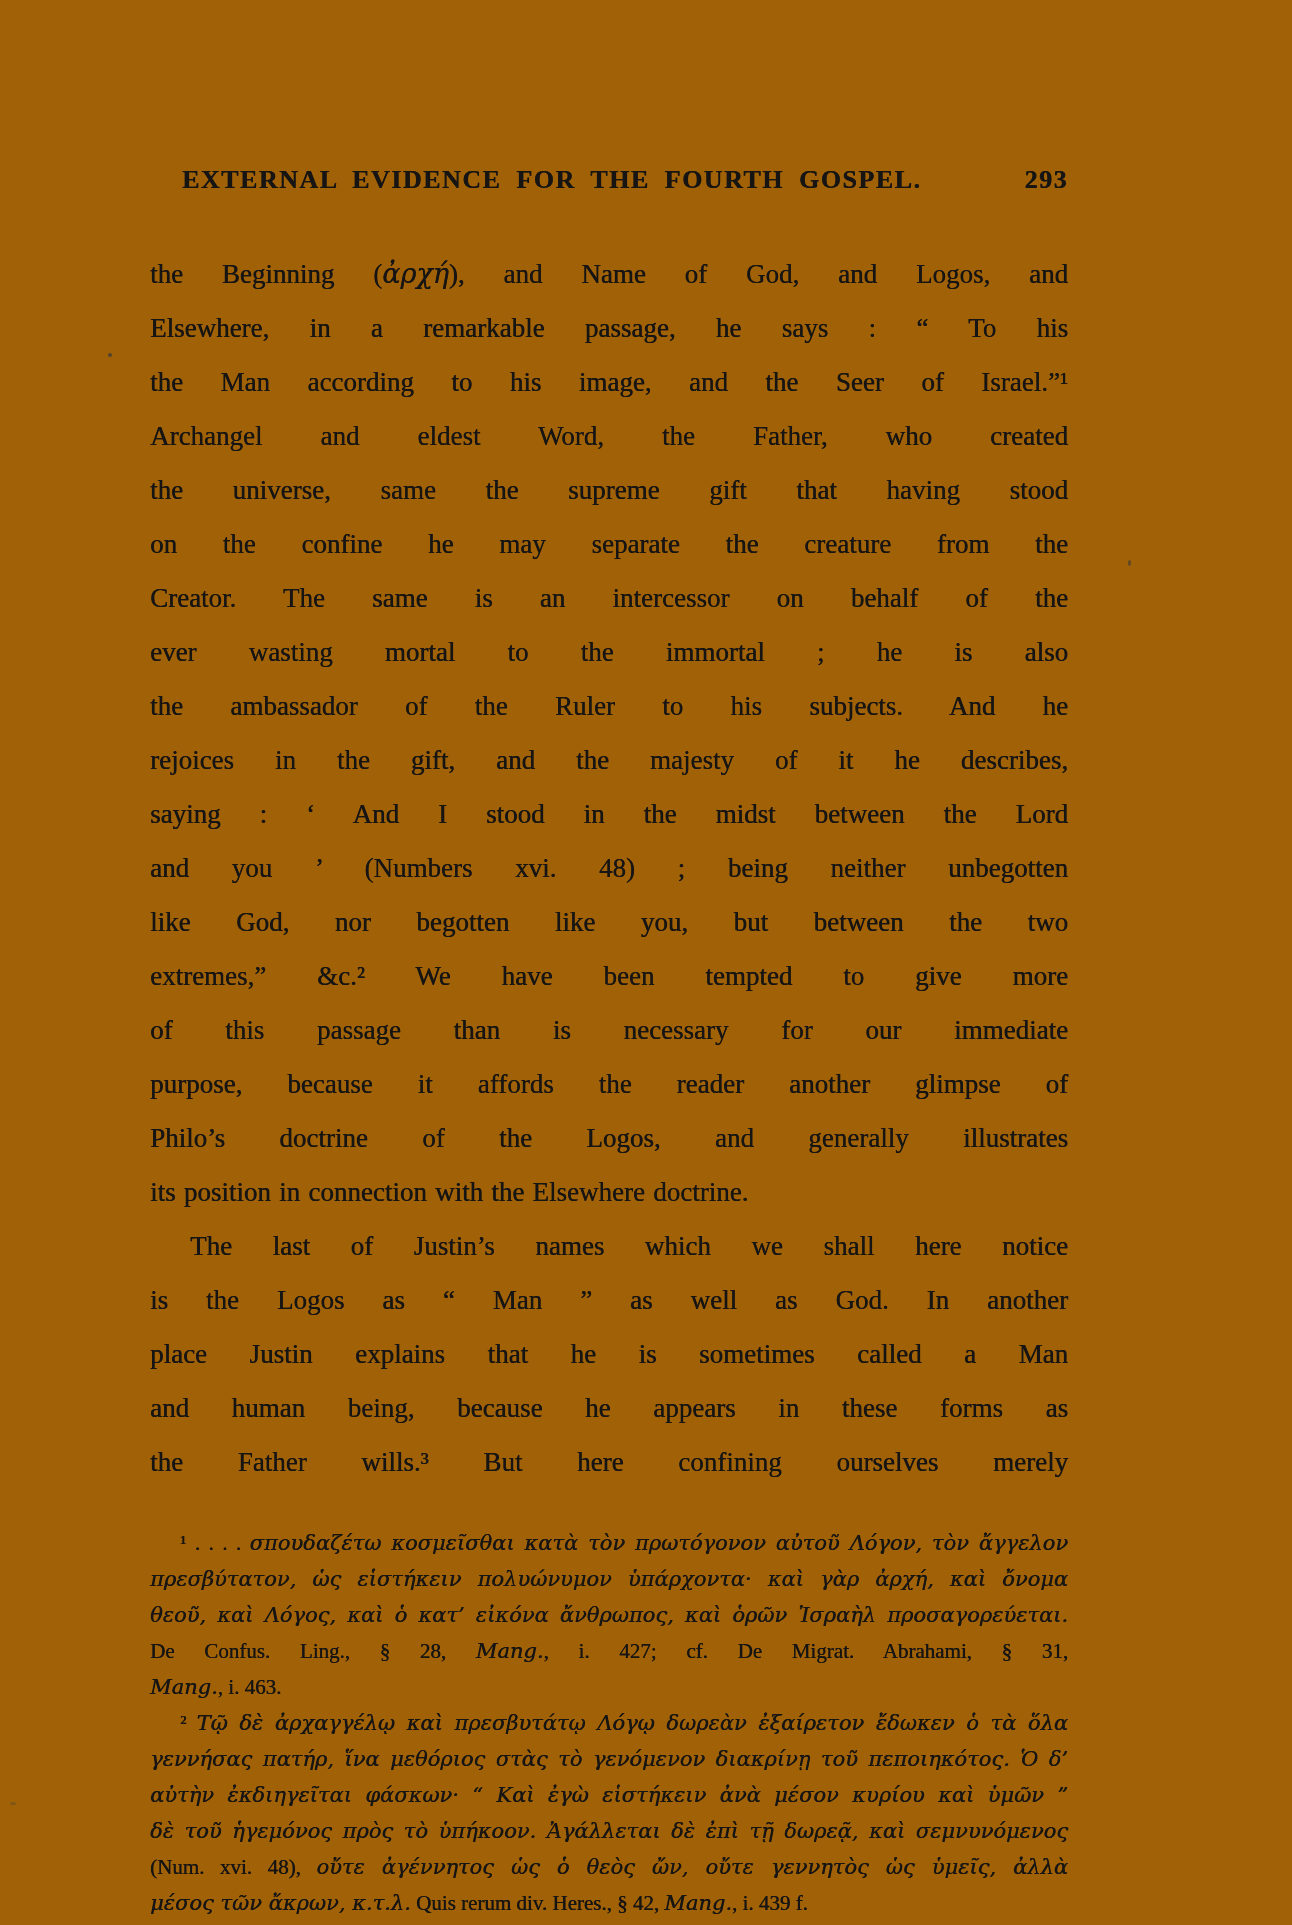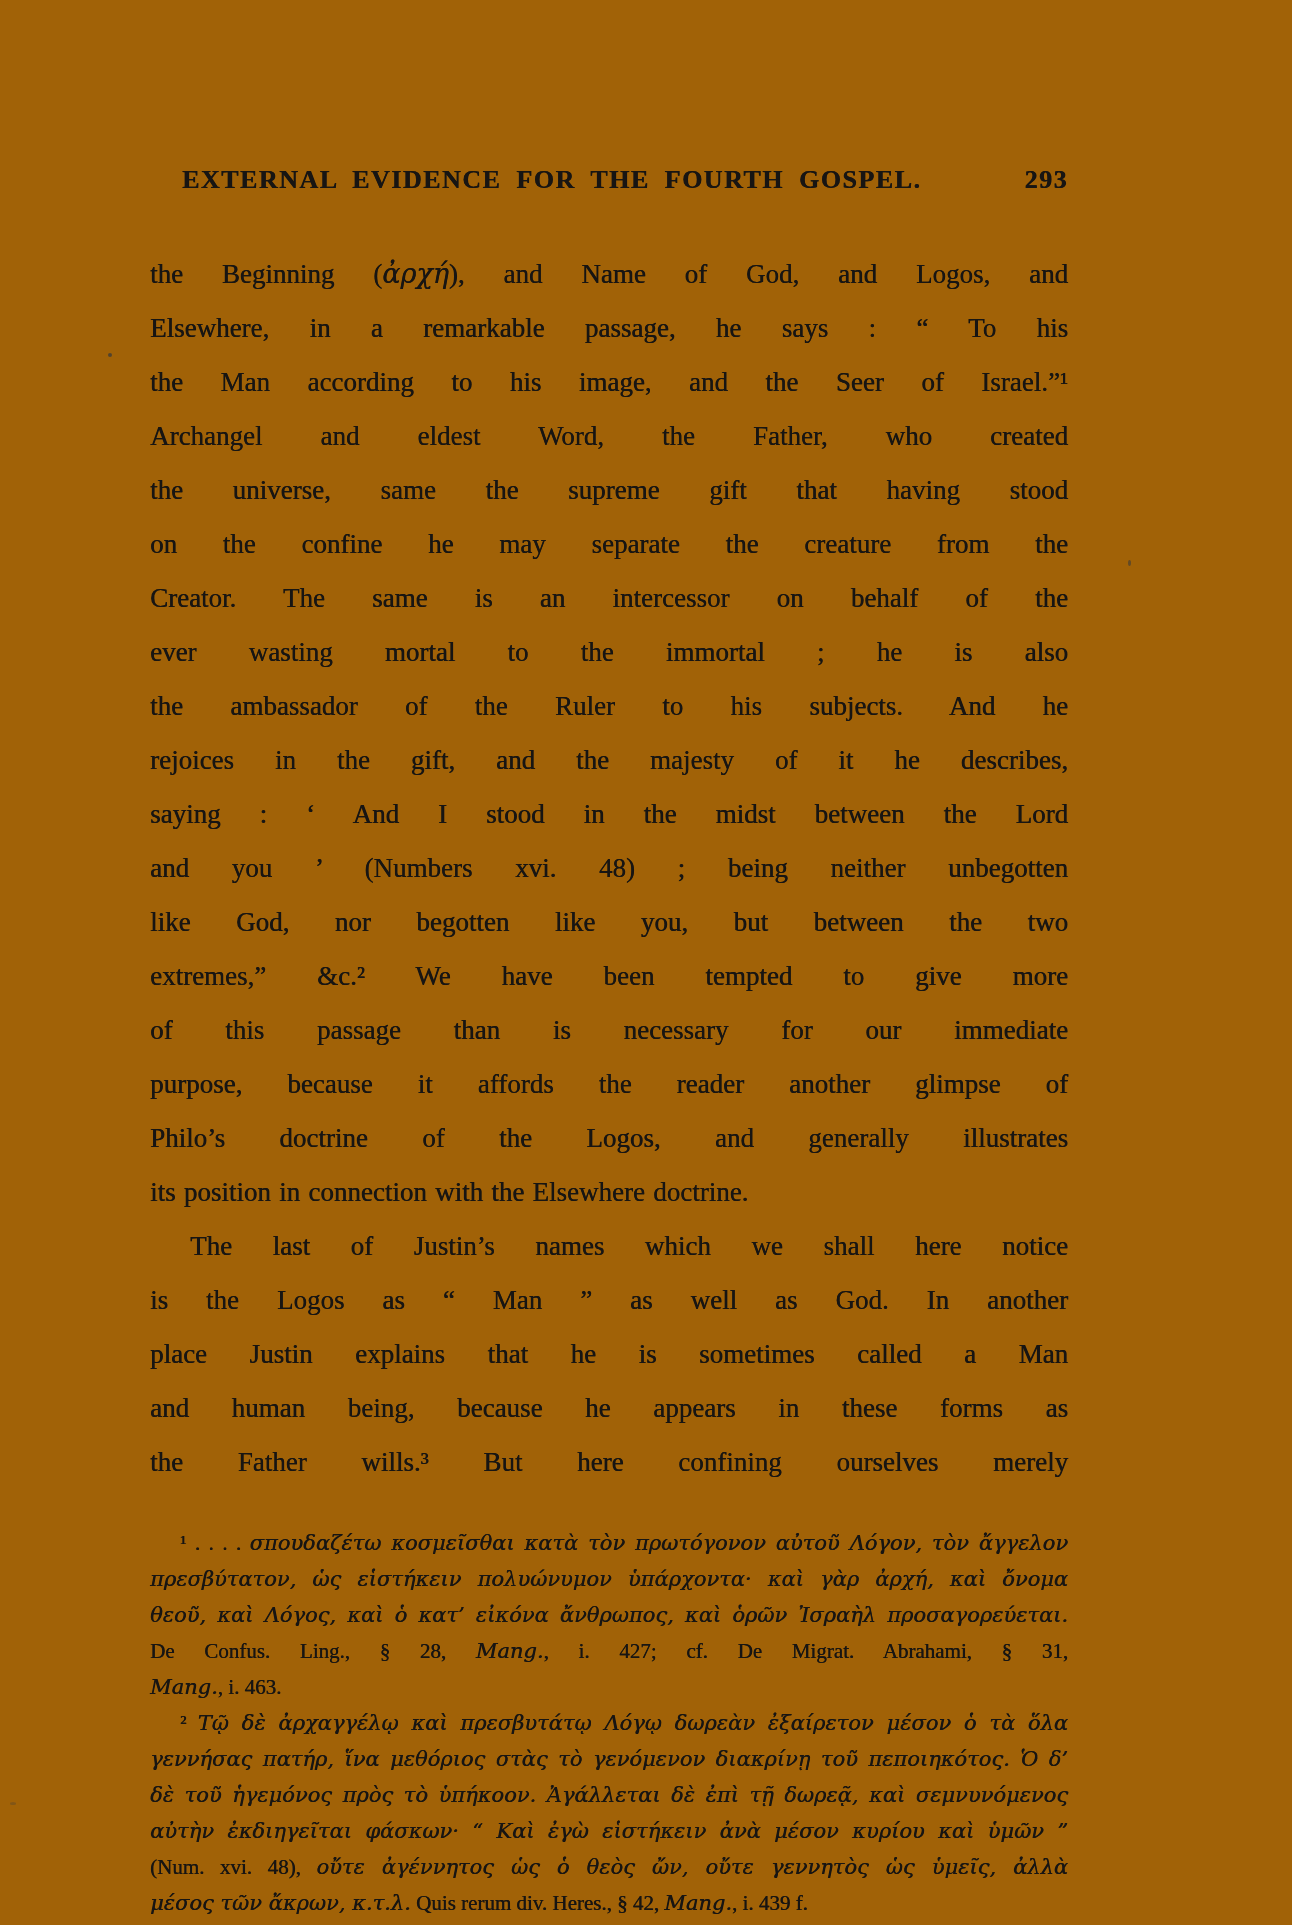--- a/index.html
+++ b/index.html
@@ -86,24 +86,24 @@
       <div class="line j"><span>and human being, because he appears in these forms as</span></div>
       <div class="line j"><span>the Father wills.³  But here confining ourselves merely</span></div>
     </div>
 
   <div class="footnotes">
       <div class="line j ind"><span>¹ . . . . </span><span class="it">σπουδαζέτω κοσμεῖσθαι κατὰ τὸν πρωτόγονον αὐτοῦ Λόγον, τὸν ἄγγελον</span></div>
       <div class="line j"><span class="it">πρεσβύτατον, ὡς εἱστήκειν πολυώνυμον ὑπάρχοντα· καὶ γὰρ ἀρχή, καὶ ὄνομα</span></div>
       <div class="line j"><span class="it">θεοῦ, καὶ Λόγος, καὶ ὁ κατ’ εἰκόνα ἄνθρωπος, καὶ ὁρῶν Ἰσραὴλ προσαγορεύεται.</span></div>
       <div class="line j"><span>De Confus. Ling., § 28, </span><span class="it">Mang.</span><span>, i. 427; cf. De Migrat. Abrahami, § 31,</span></div>
       <div class="line"><span class="it">Mang.</span><span>, i. 463.</span></div>
-      <div class="line j ind"><span>² </span><span class="it">Τῷ δὲ ἀρχαγγέλῳ καὶ πρεσβυτάτῳ Λόγῳ δωρεὰν ἐξαίρετον μέσον ὁ τὰ ὅλα</span></div>
+      <div class="line j ind"><span>² </span><span class="it">Τῷ δὲ ἀρχαγγέλῳ καὶ πρεσβυτάτῳ Λόγῳ δωρεὰν ἐξαίρετον ἔδωκεν ὁ τὰ ὅλα</span></div>
       <div class="line j"><span class="it">γεννήσας πατήρ, ἵνα μεθόριος στὰς τὸ γενόμενον διακρίνῃ τοῦ πεποιηκότος.  Ὁ δ’</span></div>
+      <div class="line j"><span class="it">αὐτὴν ἐκδιηγεῖται φάσκων· “ Καὶ ἐγὼ εἱστήκειν ἀνὰ μέσον κυρίου καὶ ὑμῶν ”</span></div>
       <div class="line j"><span class="it">δὲ τοῦ ἡγεμόνος πρὸς τὸ ὑπήκοον.  Ἀγάλλεται δὲ ἐπὶ τῇ δωρεᾷ, καὶ σεμνυνόμενος</span></div>
-      <div class="line j"><span class="it">αὐτὴν ἐκδιηγεῖται φάσκων· “ Καὶ ἐγὼ εἱστήκειν ἀνὰ μέσον κυρίου καὶ ὑμῶν ”</span></div>
       <div class="line j"><span>(Num. xvi. 48), </span><span class="it">οὔτε ἀγέννητος ὡς ὁ θεὸς ὤν, οὔτε γεννητὸς ὡς ὑμεῖς, ἀλλὰ</span></div>
       <div class="line"><span class="it">μέσος τῶν ἄκρων, κ.τ.λ.</span><span>  Quis rerum div. Heres., § 42, </span><span class="it">Mang.</span><span>, i. 439 f.</span></div>
       <div class="line ind"><span>³ Dial., 128, see the quotation, ii. p. 283 ff.</span></div>
     </div>
 
   <div class="speck" id="speck-1"></div>
   <div class="speck" id="speck-2"></div>
   <div class="speck" id="speck-3"></div>
 
 </div>

